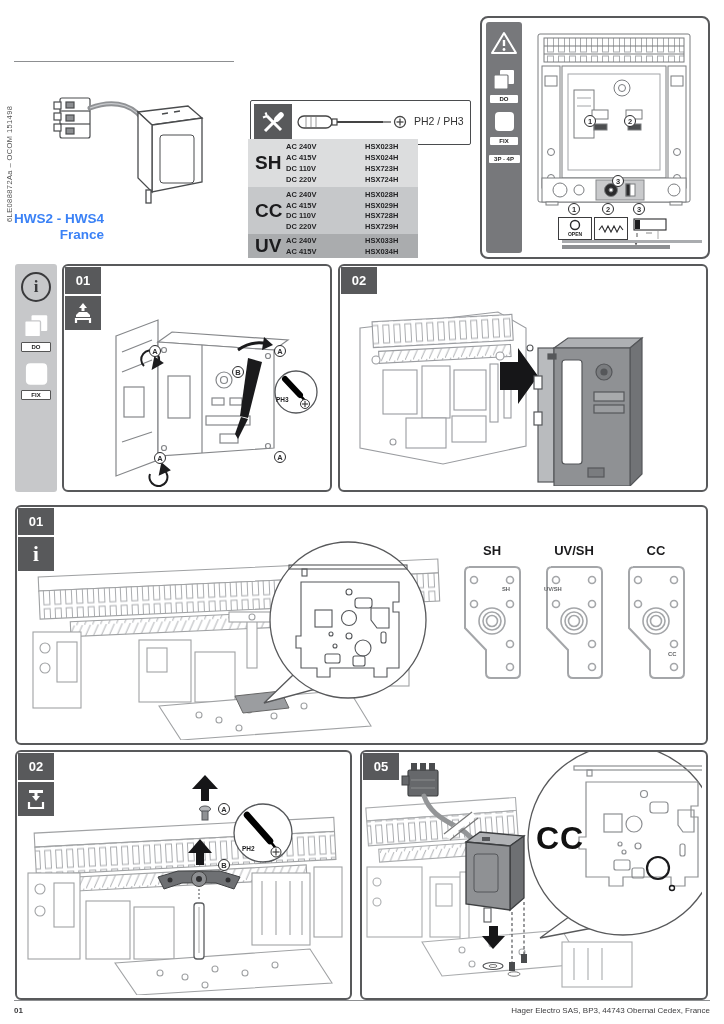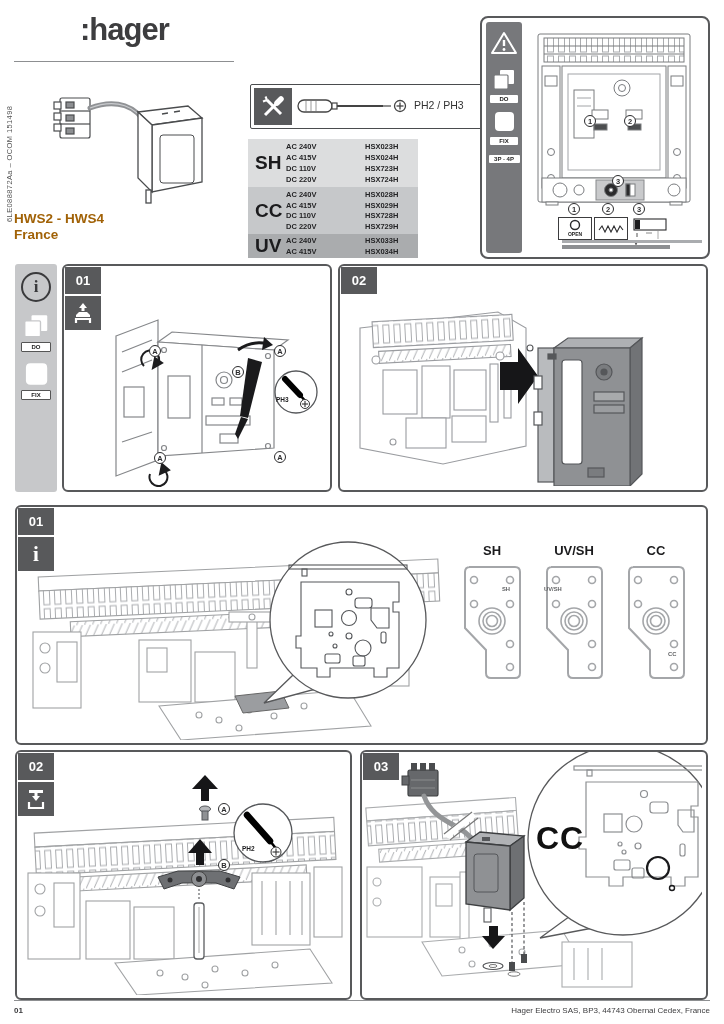--- a/index.html
+++ b/index.html
@@ -4,21 +4,21 @@
 <style>
   html,body{margin:0;padding:0;background:#e8e8e8;}
   .page{position:relative;width:724px;height:1024px;background:#fff;overflow:hidden;
         font-family:"Liberation Sans",sans-serif;color:#222;}
   .abs{position:absolute;}
   svg.abs{overflow:hidden;}
   
   .logo{font-size:31px;font-weight:700;letter-spacing:-1px;color:#3d3d3f;}
   .rule{background:#8d8f91;height:1px;}
   .doc-code{writing-mode:vertical-rl;transform:rotate(180deg);font-size:7.5px;color:#555;letter-spacing:.4px;}
-  .model{font-size:13.5px;font-weight:700;color:#a16207;line-height:16px;}
+  .model{font-size:13.5px;font-weight:700;color:#3b82f6;line-height:16px;text-align:right;}
   
   .toolbox{border:1.5px solid #4a4c4e;border-radius:2px;background:#fff;}
   .bits{font-size:10.5px;color:#333;font-weight:400;}
   .dark-badge{background:#58595b;display:flex;align-items:center;justify-content:center;}
   
   .tsec{position:relative;width:100%;}
   .tlabel{position:absolute;left:7px;top:50%;transform:translateY(-50%);font-size:19px;font-weight:700;color:#1b1b1d;}
   .trows{position:absolute;left:38px;top:1px;bottom:1px;right:2px;display:flex;flex-direction:column;justify-content:space-evenly;}
   .trow{display:grid;grid-template-columns:79px 1fr;font-size:7.5px;font-weight:700;color:#242426;}
   
@@ -71,21 +71,20 @@
           <circle cx="32" cy="57" r="13"></circle>
             <circle cx="32" cy="57" r="9"></circle>
             <circle cx="32" cy="57" r="5.5"></circle>
           <circle cx="50" cy="80" r="3.5"></circle>
             <circle cx="50" cy="103" r="3.5"></circle>
         </g>
       </symbol>
     </defs>
   </svg>
 
-  <div class="abs logo" style="left:80px;top:12px;">:hager</div>
   <div class="abs rule" style="left:14px;top:61px;width:220px;"></div>
   <div class="abs doc-code" style="left:5px;top:66px;height:156px;">6LE088872Aa – OCOM 151498</div>
 
   <svg class="abs" style="left:50px;top:80px;" width="160" height="126" viewBox="0 0 160 126">
     <g stroke="#4a4c4e" stroke-width="1.2" fill="#fff">
       <rect x="10" y="18" width="30" height="40" rx="2"></rect>
       <rect x="4" y="22" width="7" height="7"></rect>
         <rect x="4" y="33" width="7" height="7"></rect>
         <rect x="4" y="44" width="7" height="7"></rect>
       <line x1="10" y1="31" x2="40" y2="31"></line>
@@ -105,21 +104,21 @@
       <line x1="112" y1="34" x2="118" y2="33"></line>
         <line x1="124" y1="32" x2="130" y2="31"></line>
     </g>
   </svg>
 
   <div class="abs model" style="left:14px;top:211px;">
     <div>HWS2 - HWS4</div>
     <div>France</div>
   </div>
 
-  <div class="abs toolbox" style="left:250px;top:84px;width:219px;height:43px;padding-left:32px;">
+  <div class="abs toolbox" style="left:250px;top:100px;width:219px;height:43px;">
     <div class="dark-badge abs" style="left:3px;top:3px;width:38px;height:37px;">
       <svg width="26" height="26" viewBox="0 0 26 26">
         <line x1="5" y1="21" x2="16" y2="10" stroke="#fff" stroke-width="3"></line>
         <line x1="17" y1="9" x2="21" y2="5" stroke="#fff" stroke-width="5.5" stroke-linecap="round"></line>
         <line x1="7" y1="6" x2="21" y2="20" stroke="#fff" stroke-width="3"></line>
         <line x1="3" y1="7.5" x2="7" y2="6" stroke="#fff" stroke-width="2"></line>
         <line x1="5.5" y1="2.5" x2="7" y2="6" stroke="#fff" stroke-width="2"></line>
       </svg>
     </div>
     <svg class="abs" style="left:46px;top:11px;" width="112" height="20" viewBox="0 0 112 20">
@@ -530,21 +529,21 @@
       <circle cx="256" cy="77" r="5" fill="#fff" stroke="#333" stroke-width="1"></circle>
       <line x1="256" y1="73.5" x2="256" y2="80.5" stroke="#333" stroke-width="1.1"></line>
       <line x1="252.5" y1="77" x2="259.5" y2="77" stroke="#333" stroke-width="1.1"></line>
     </svg>
     <span class="mk" style="left:201px;top:51px;">A</span>
     <span class="mk" style="left:201px;top:107px;">B</span>
     <span class="tag" style="left:225px;top:93px;font-size:6.5px;">PH2</span>
   </div>
 
   <div class="abs panel" style="left:360px;top:750px;width:344px;height:246px;">
-    <div class="num-badge abs" style="left:1px;top:1px;">03</div>
+    <div class="num-badge abs" style="left:1px;top:1px;">05</div>
     <svg class="abs" style="left:0px;top:0px;" width="340" height="242" viewBox="0 0 340 242">
       <g stroke="#aaacae" stroke-width="1.1" fill="#fff">
         <g transform="rotate(-4 90 70)">
           <rect x="5" y="50" width="150" height="13"></rect>
           <rect x="5" y="63" width="150" height="25" fill="url(#slats)" stroke="#aaacae"></rect>
           <rect x="15" y="92" width="110" height="13" fill="url(#hatch)" stroke="#aaacae"></rect>
         </g>
         <rect x="5" y="115" width="55" height="70"></rect>
         <circle cx="15" cy="130" r="4"></circle>
           <circle cx="15" cy="150" r="4"></circle>

